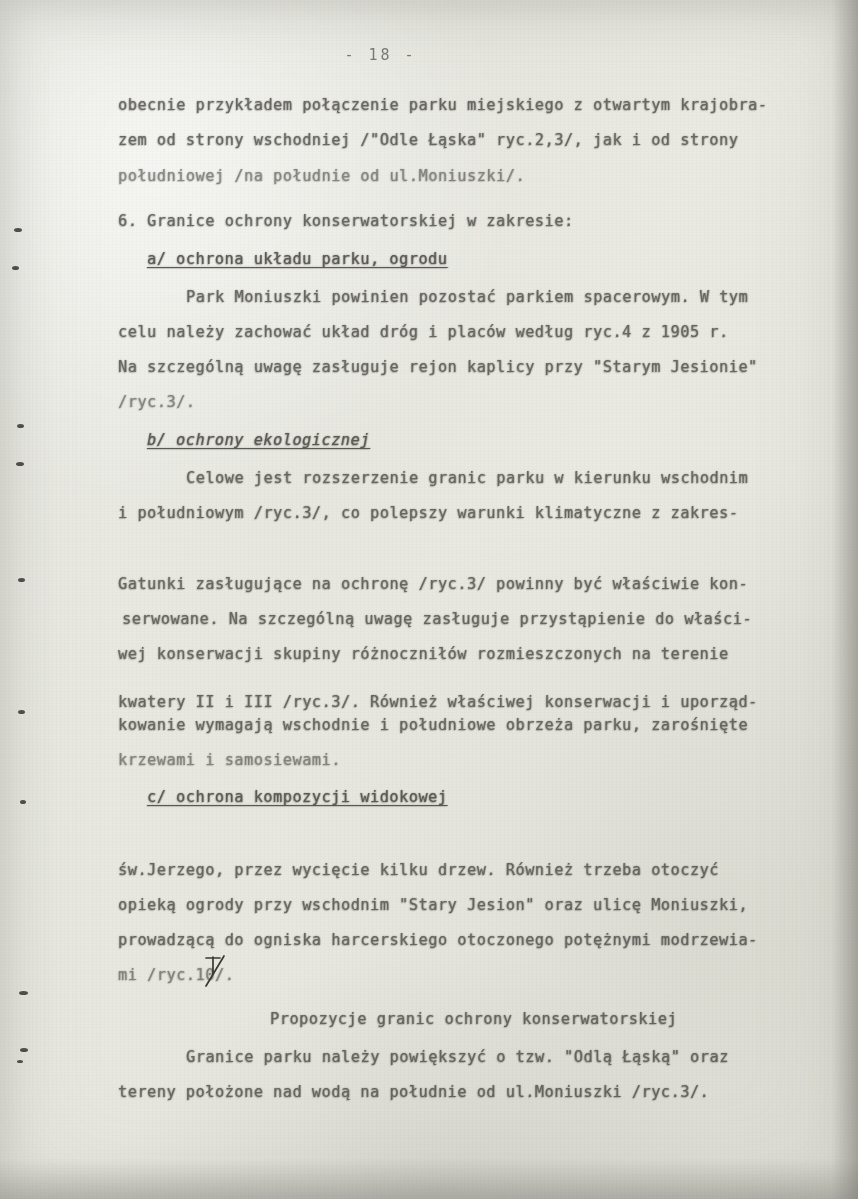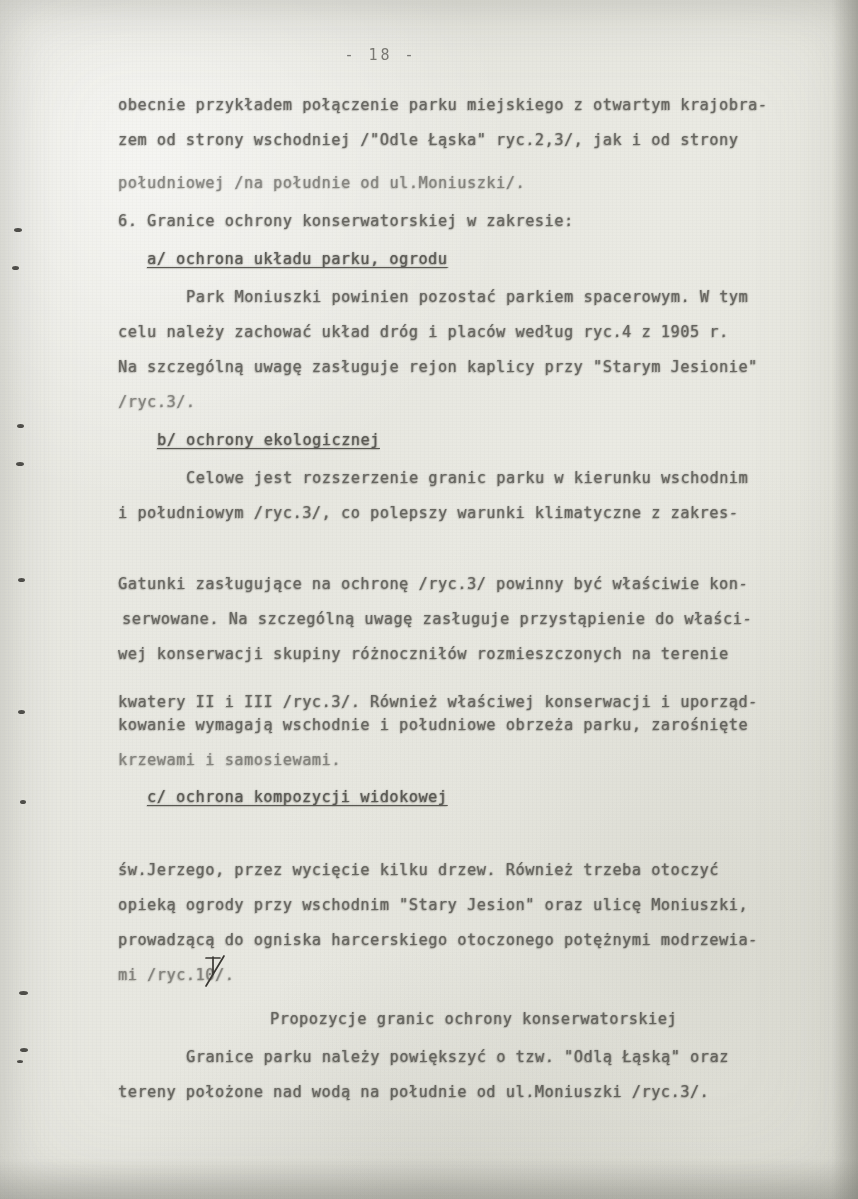--- a/index.html
+++ b/index.html
@@ -119,28 +119,28 @@
 <div class="page">
 
   <div class="paper-tone"></div>
   <div class="paper-grain"></div>
 
   <div class="pagenum">- 18 -</div>
 
   <div class="content" id="text-layer">
       <div class="tw" style="left: 118px; top: 96px;">obecnie przykładem połączenie parku miejskiego z otwartym krajobra-</div>
       <div class="tw" style="left: 118px; top: 131px;">zem od strony wschodniej /"Odle Łąska" ryc.2,3/, jak i od strony</div>
-      <div class="tw faint" style="left: 118px; top: 167px; margin-top: 7px;">południowej /na południe od ul.Moniuszki/.</div>
+      <div class="tw faint" style="left: 118px; top: 167px;">południowej /na południe od ul.Moniuszki/.</div>
       <div class="tw" style="left: 118px; top: 212px;">6. Granice ochrony konserwatorskiej w zakresie:</div>
       <div class="tw u strong" style="left: 147px; top: 250px;">a/ ochrona układu parku, ogrodu</div>
       <div class="tw" style="left: 186px; top: 288px;">Park Moniuszki powinien pozostać parkiem spacerowym. W tym</div>
       <div class="tw" style="left: 118px; top: 323px;">celu należy zachować układ dróg i placów według ryc.4 z 1905 r.</div>
       <div class="tw" style="left: 118px; top: 358px;">Na szczególną uwagę zasługuje rejon kaplicy przy "Starym Jesionie"</div>
       <div class="tw faint" style="left: 118px; top: 393px;">/ryc.3/.</div>
-      <div class="tw u strong" style="left: 157px; top: 431px;">b/ ochrony ekologicznej</div>
+      <div class="tw u strong" style="left: 147px; top: 431px; font-style: italic;">b/ ochrony ekologicznej</div>
       <div class="tw" style="left: 186px; top: 469px;">Celowe jest rozszerzenie granic parku w kierunku wschodnim</div>
       <div class="tw" style="left: 118px; top: 504px;">i południowym /ryc.3/, co polepszy warunki klimatyczne z zakres-</div>
       <div class="tw" style="left: 118px; top: 575px;">Gatunki zasługujące na ochronę /ryc.3/ powinny być właściwie kon-</div>
       <div class="tw" style="left: 122px; top: 610px;">serwowane. Na szczególną uwagę zasługuje przystąpienie do właści-</div>
       <div class="tw" style="left: 118px; top: 645px;">wej konserwacji skupiny różnoczniłów rozmieszczonych na terenie</div>
       <div class="tw" style="left: 118px; top: 681px; margin-top: 12px;">kwatery II i III /ryc.3/. Również właściwej konserwacji i uporząd-</div>
       <div class="tw" style="left: 118px; top: 716px;">kowanie wymagają wschodnie i południowe obrzeża parku, zarośnięte</div>
       <div class="tw faint" style="left: 118px; top: 751px;">krzewami i samosiewami.</div>
       <div class="tw u strong" style="left: 147px; top: 788px;">c/ ochrona kompozycji widokowej</div>
       <div class="tw" style="left: 118px; top: 861px;">św.Jerzego, przez wycięcie kilku drzew. Również trzeba otoczyć</div>

